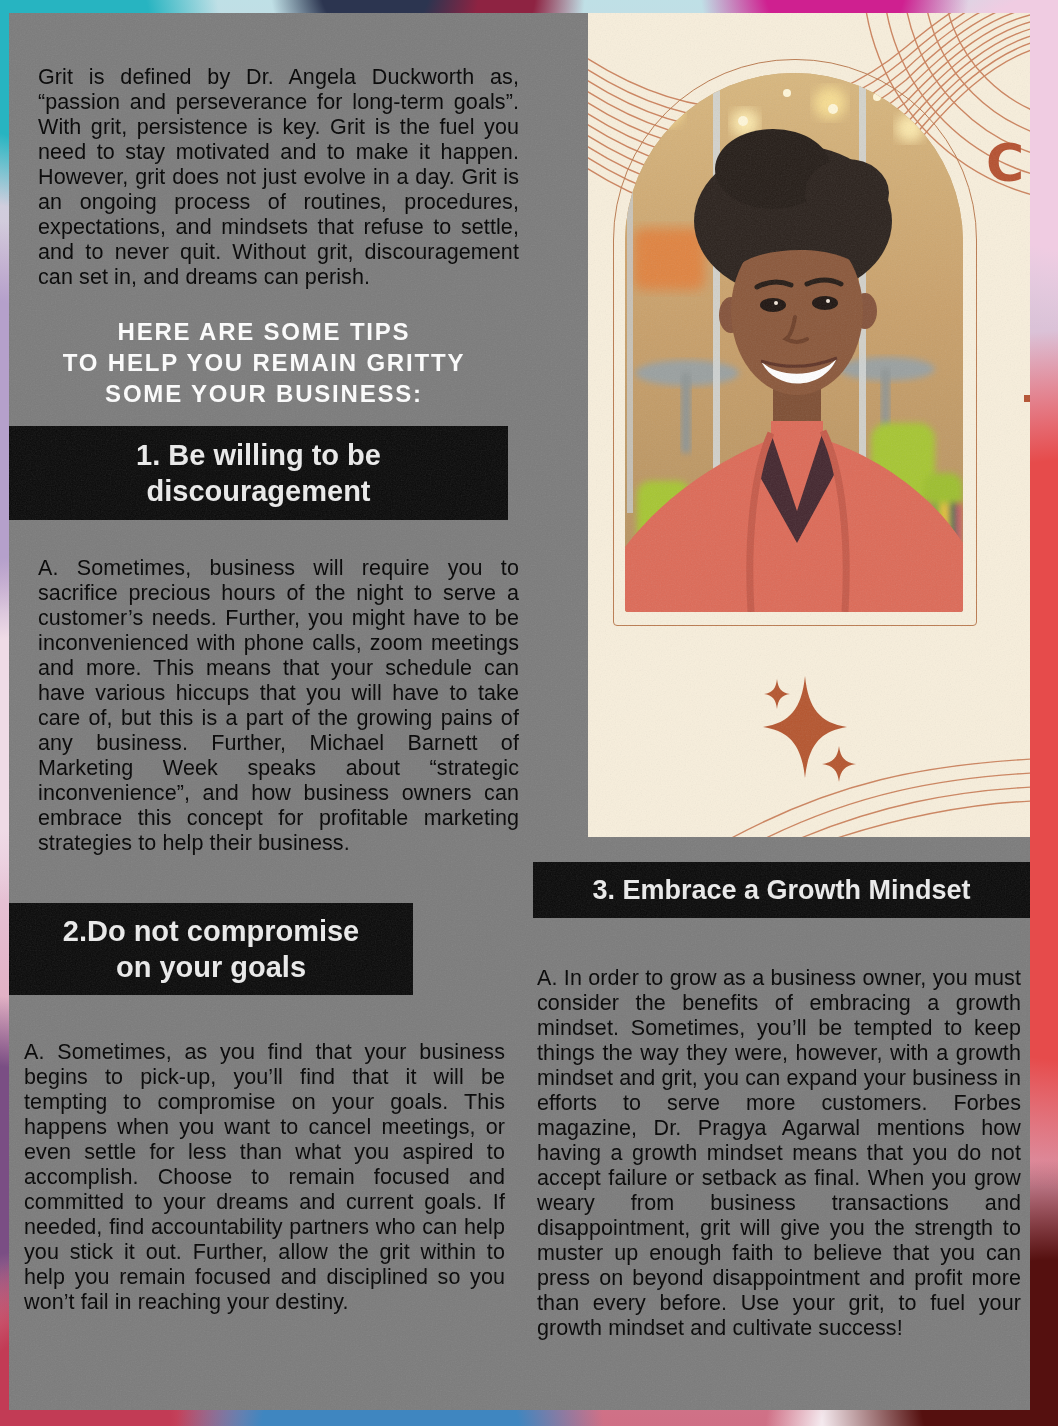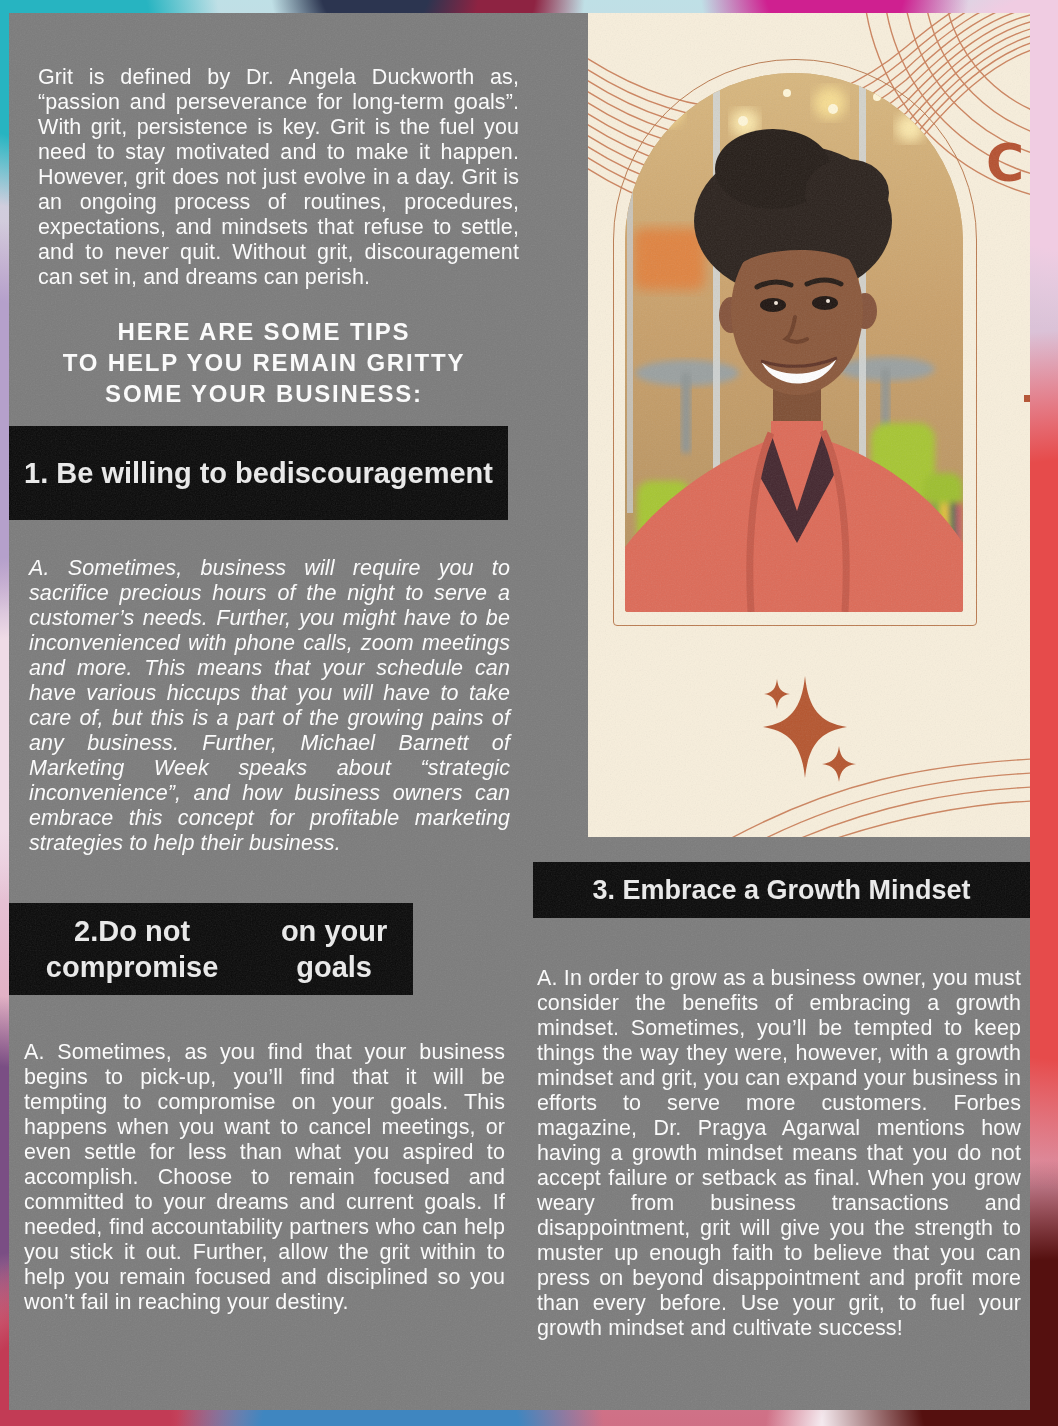--- a/index.html
+++ b/index.html
@@ -20,37 +20,37 @@
       radial-gradient(circle at -15px 1160px,#7a4e84 0 95px, rgba(122,78,132,0) 165px),
       radial-gradient(circle at -20px 430px, #b5a0cb 0 130px,rgba(181,160,203,0) 210px),
       radial-gradient(circle at -10px 720px, #efdbe6 0 110px,rgba(239,219,230,0) 180px),
       linear-gradient(180deg,#bfe0e6,#e3b9d3 30%,#e8c7da 60%,#cf6f85);
   }
   .page{
     position:absolute;left:9px;top:13px;width:1021px;height:1397px;
     background:#7b7b7b;
   }
   .para{
-    position:absolute;color:#ffffff;font-size:21.5px;line-height:25px;
+    position:absolute;color:#000000;font-size:21.5px;line-height:25px;
     text-align:justify;letter-spacing:.1px;margin-top:22px;
   }
   .intro{left:29px;top:30px;width:481px;}
   .tips-heading{
     position:absolute;left:0;top:303px;width:510px;text-align:center;
     color:#ffffff;font-weight:700;font-size:24px;line-height:31px;letter-spacing:1.8px;
   }
   .banner{
     position:absolute;background:#080808;color:#ececec;
-    display:flex;flex-direction:row;align-items:center;justify-content:center;
+    display:flex;flex-direction:column;align-items:center;justify-content:center;
     font-weight:700;text-align:center;
   }
   .banner-1{left:0;top:413px;width:499px;height:94px;font-size:29px;line-height:36px;}
   .banner-2{left:0;top:890px;width:404px;height:92px;font-size:29px;line-height:36px;}
   .banner-3{left:524px;top:849px;width:497px;height:56px;font-size:27px;line-height:32px;}
-  .s1-body{left:20px;top:521px;width:481px;font-style:italic;}
+  .s1-body{left:29px;top:521px;width:481px;}
   .s2-body{left:15px;top:1005px;width:481px;}
   .s3-body{left:528px;top:931px;width:484px;}
   .panel{
     position:absolute;left:579px;top:0;width:442px;height:824px;
     background:#f8efdc;overflow:hidden;
   }
   .contour-top{position:absolute;left:0;top:0;width:442px;height:240px;}
   .contour-bottom{position:absolute;right:0;bottom:0;width:334px;height:106px;}
   .photo-frame{
     position:absolute;left:25px;top:46px;width:362px;height:565px;

